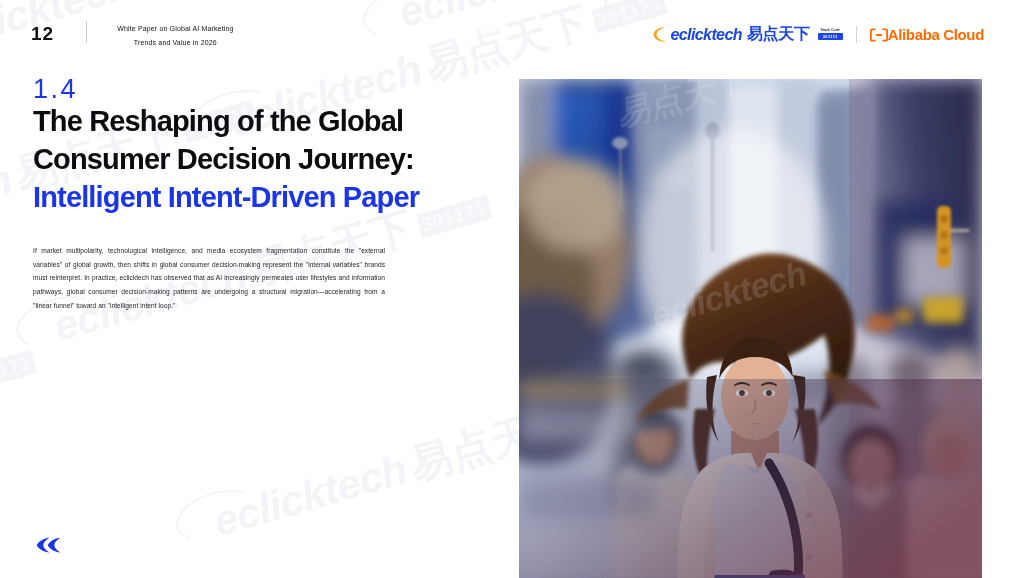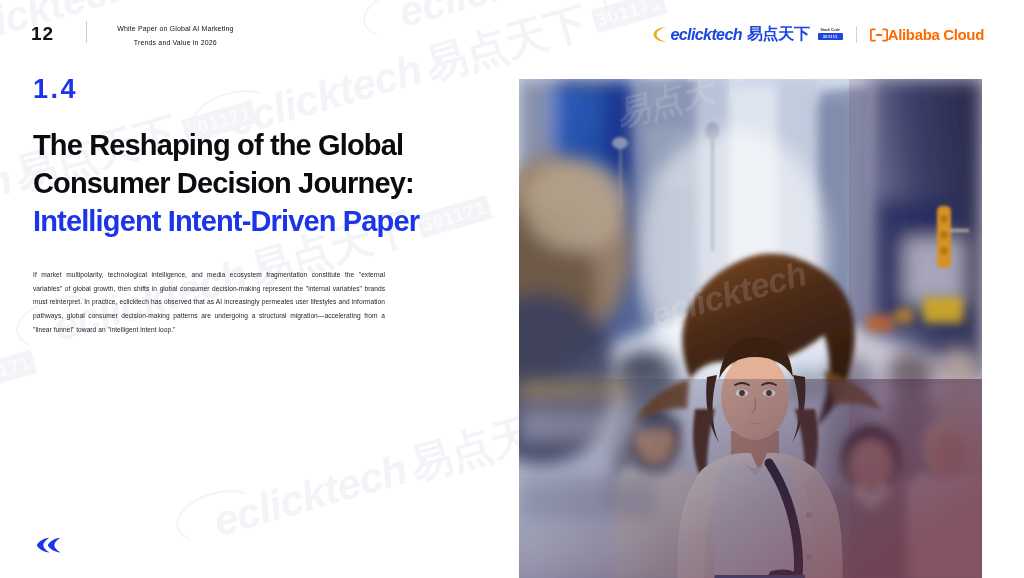--- a/index.html
+++ b/index.html
@@ -124,23 +124,22 @@
     font-size:15px; font-weight:700; color:#ff6a00;
     letter-spacing:-.35px;
   }
 
   
   .content{
     position:absolute; left:33px; top:76px;
     width:445px; z-index:5;
   }
   .sec-num{
-    font-size:27px; font-weight:700; color:#1b35e8;
+    font-size:27px; font-weight:400; color:#1b35e8;
     letter-spacing:2.5px; line-height:1;
-    margin-bottom:24px;
   }
   .headline{
     font-size:29px; font-weight:700; color:#0b0c10;
     line-height:1.31; letter-spacing:-.85px;
   }
   .headline .hl-blue{ color:#1b35e8; display:block; }
   .headline .hl-dark{ display:block; }
   .body-copy{
     margin-top:27px;
     width:352px;

